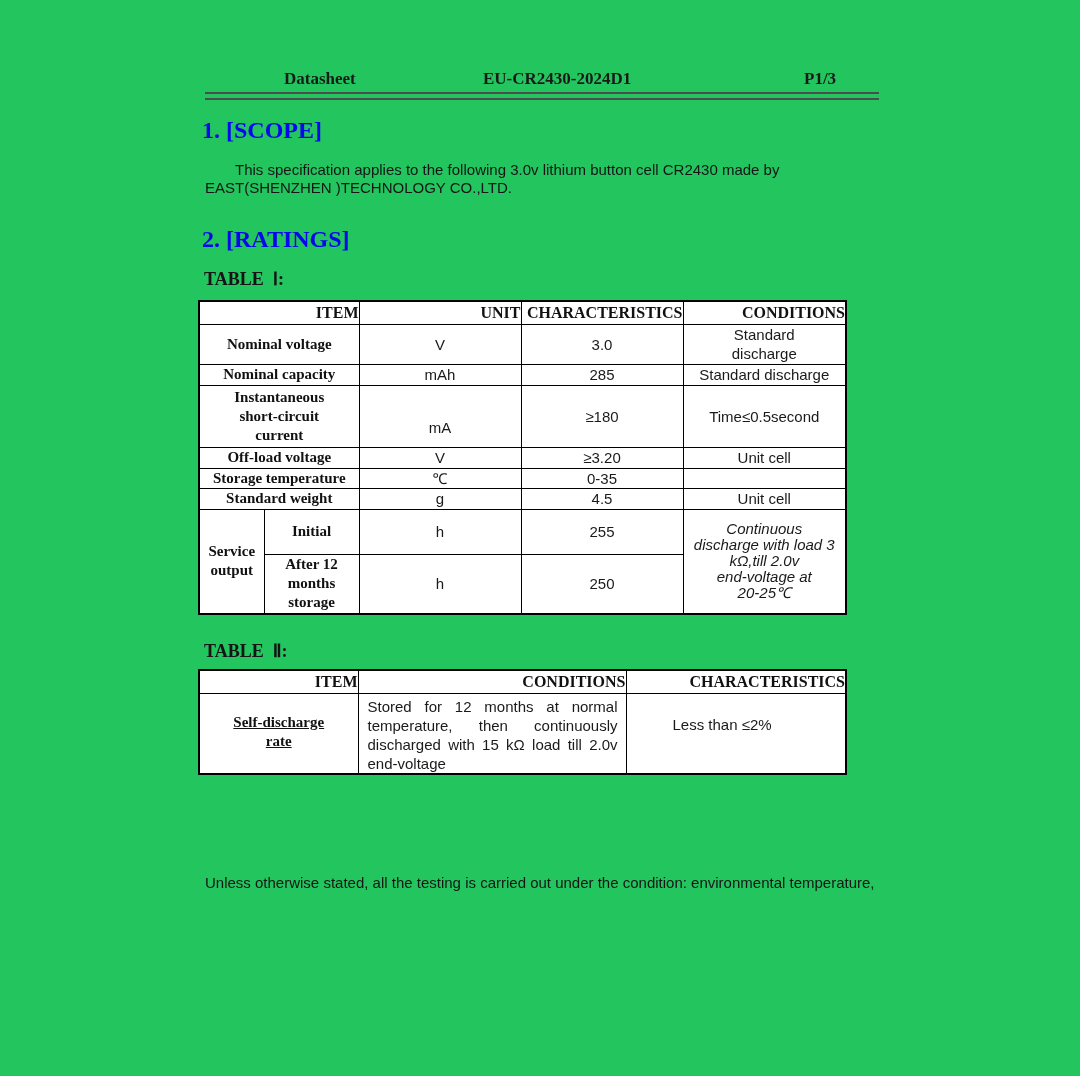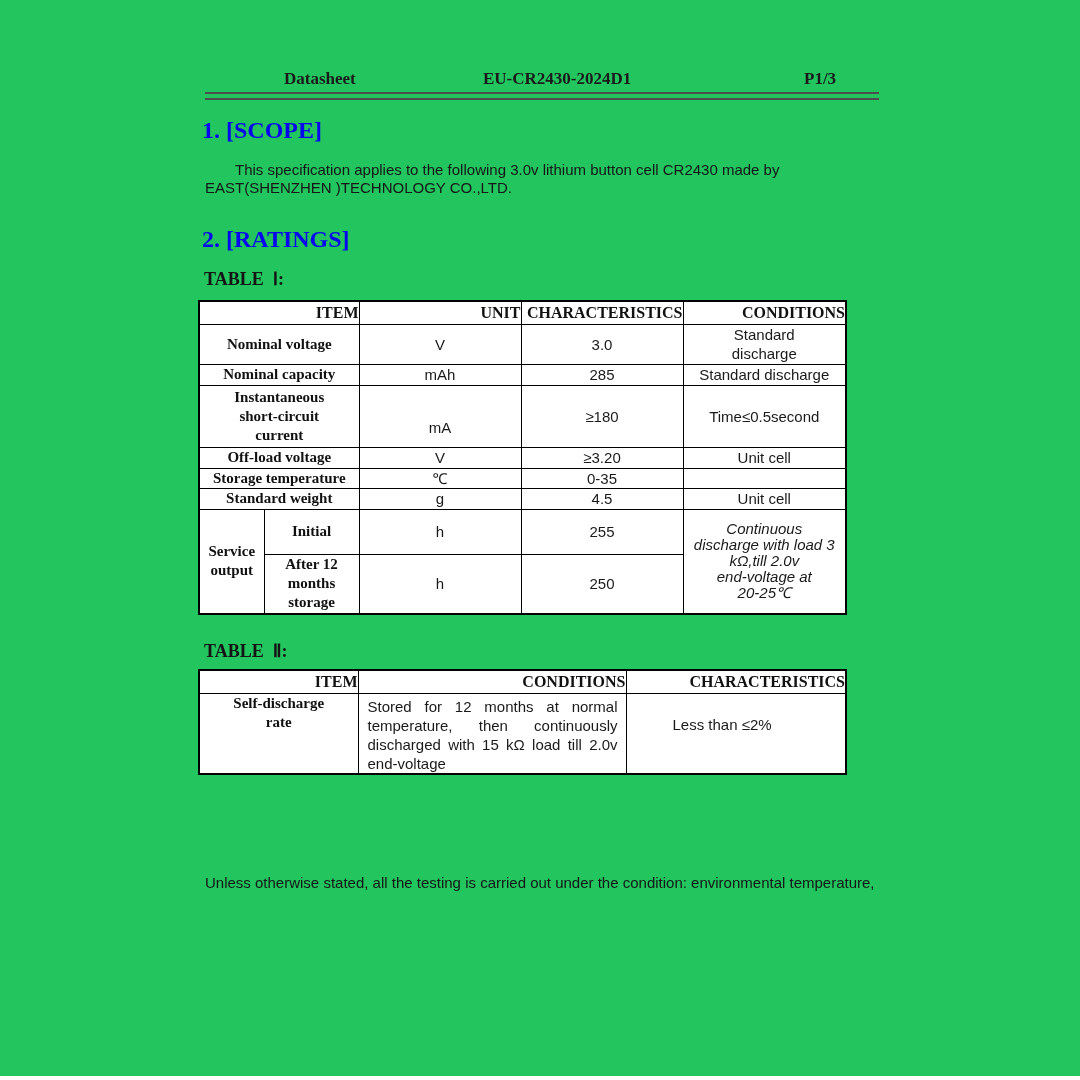--- a/index.html
+++ b/index.html
@@ -38,21 +38,21 @@
   }
   td.v {
     font-family:"Liberation Sans", sans-serif; font-size:15px;
     text-align:center; vertical-align:middle; line-height:19px; color:#1a1a1a;
   }
   .pre { white-space:pre-line; }
   td.svc-cond { line-height:16px;font-style:italic; }
   td.unit-low { vertical-align:bottom; padding-bottom:10px; }
 
   
-  td.t2-item { vertical-align:top; padding-top:0; }
+  td.t2-item { vertical-align:top; padding-top:19px;text-decoration:underline; }
   td.t2-cond { vertical-align:top; text-align:left; padding:3px 8px 0 9px; line-height:19px; font-size:15px; font-family:"Liberation Sans", sans-serif; color:#1a1a1a;}
   .jline { text-align:justify; text-align-last:justify; }
   td.t2-chr { vertical-align:top; text-align:left; padding-top:21px; padding-left:46px; font-size:15px; line-height:19px; font-family:"Liberation Sans", sans-serif; color:#1a1a1a;}
 </style>
 </head>
 <body>
 
 <div class="page">
 
   <div class="abs hdr" style="left:284px; top:69px;">Datasheet</div>

